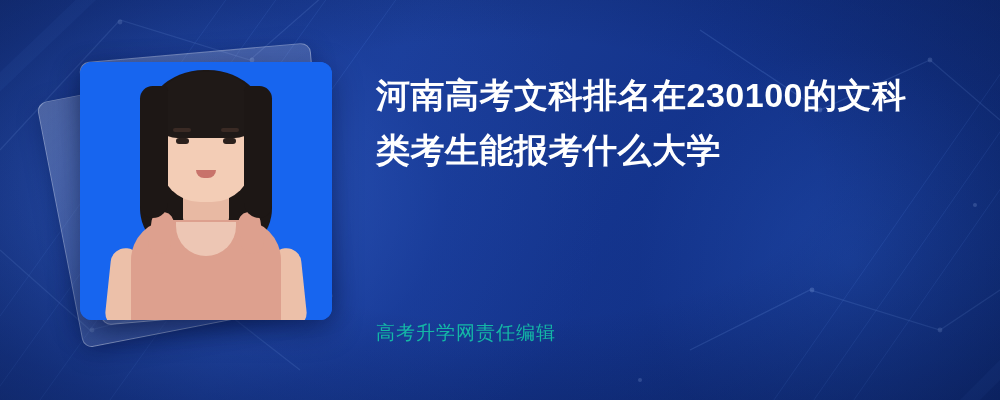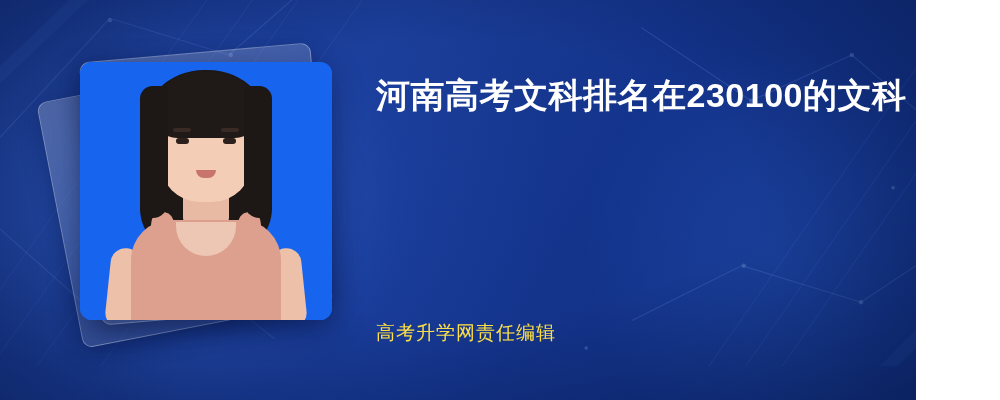--- a/index.html
+++ b/index.html
@@ -2,21 +2,21 @@
 <html><head>
 <meta charset="utf-8">
 <style>
   html, body {
     margin: 0;
     padding: 0;
     background: #ffffff;
   }
   .banner {
     position: relative;
-    width: 916px;
+    width: 1000px;
     height: 400px;
     overflow: hidden;
     background: #1a3a8f;
     font-family: "Liberation Sans", sans-serif;
   }
   
   .bg-base {
     position: absolute;
     inset: 0;
     background: linear-gradient(120deg, #17337f 0%, #1b3d96 35%, #14348c 60%, #0f2a72 100%);
@@ -250,21 +250,21 @@
     left: 18px;
     color: #ffffff;
     font-size: 25px;
     font-weight: bold;
     letter-spacing: 2px;
   }
   .role {
     position: absolute;
     top: 320px;
     left: 0;
-    color: #fde047;
+    color: #14b8a6;
     font-size: 19px;
     letter-spacing: 1px;
   }
 </style>
 </head>
 <body>
 
 <div class="banner">
 
   <div class="bg-base"></div>
@@ -329,17 +329,18 @@
         <div class="ph-eye l"></div>
         <div class="ph-eye r"></div>
         <div class="ph-mouth"></div>
       </div>
     </div>
   </div>
 
   <div class="content">
     <div class="headline">
       <span class="headline-line">河南高考文科排名在230100的文科</span>
+      <span class="headline-line">类考生能报考什么大学</span>
     </div>
     <div class="role">高考升学网责任编辑</div>
   </div>
 
 </div>
 
 </body></html>

